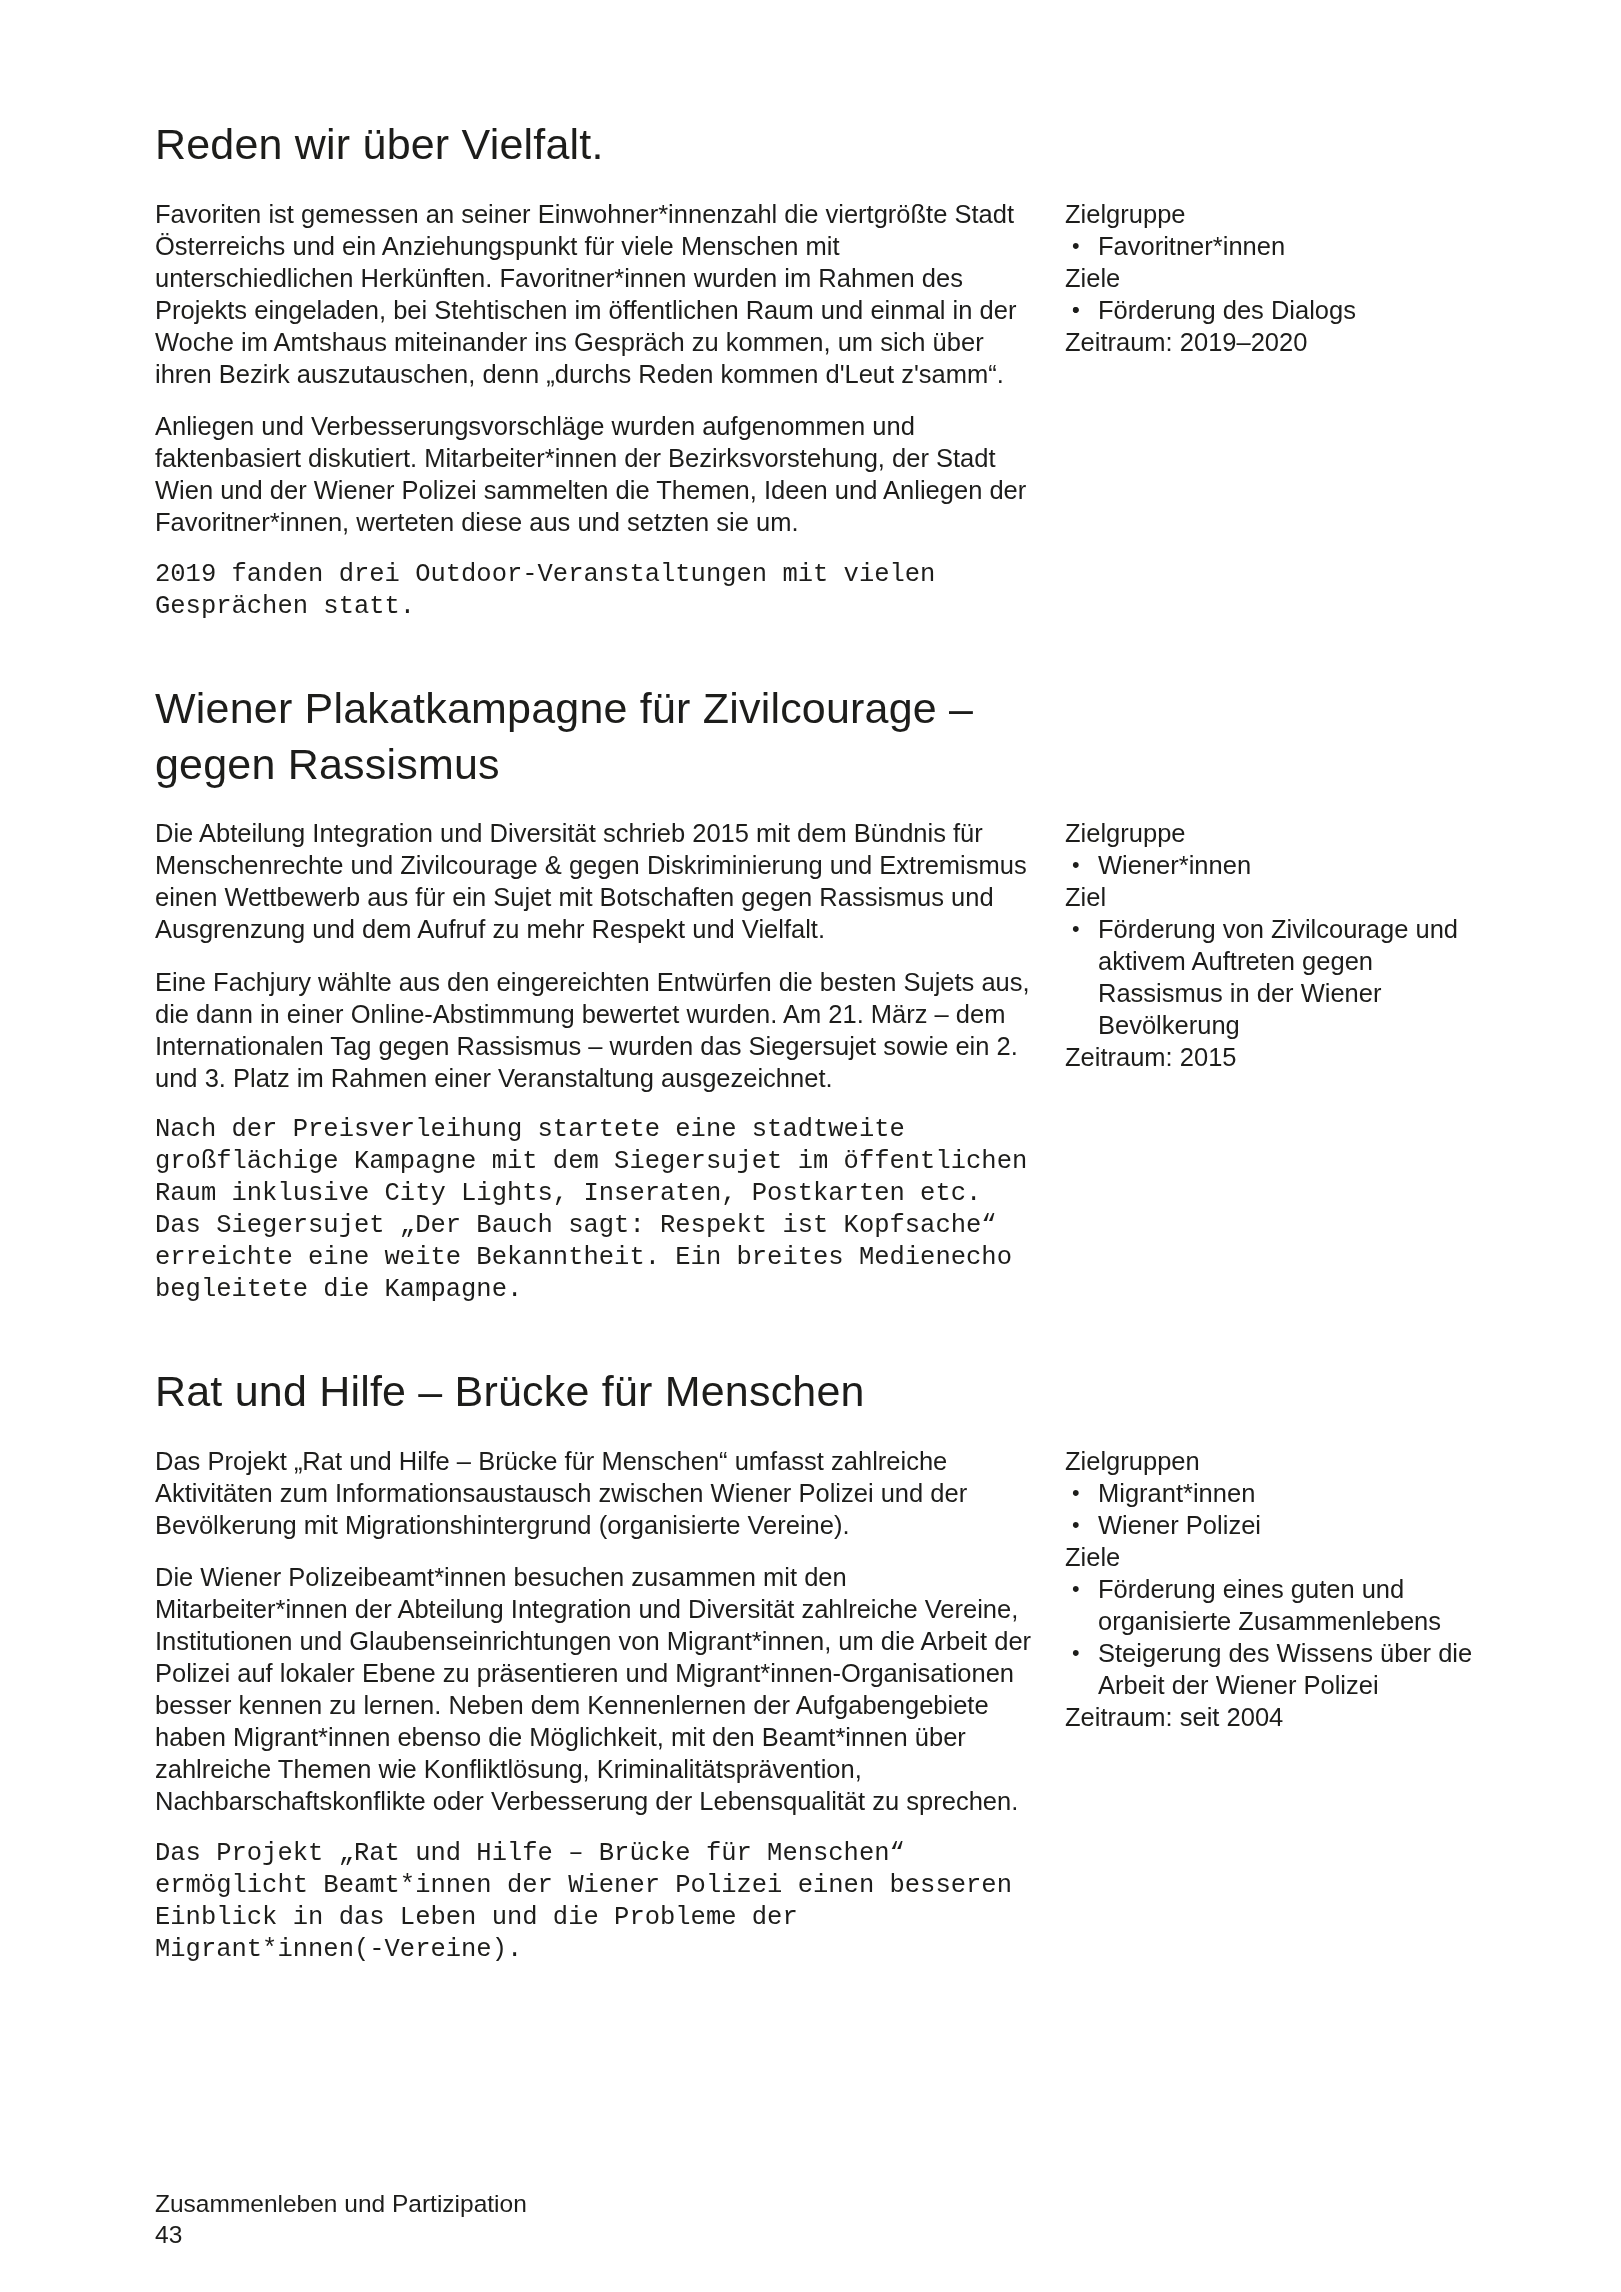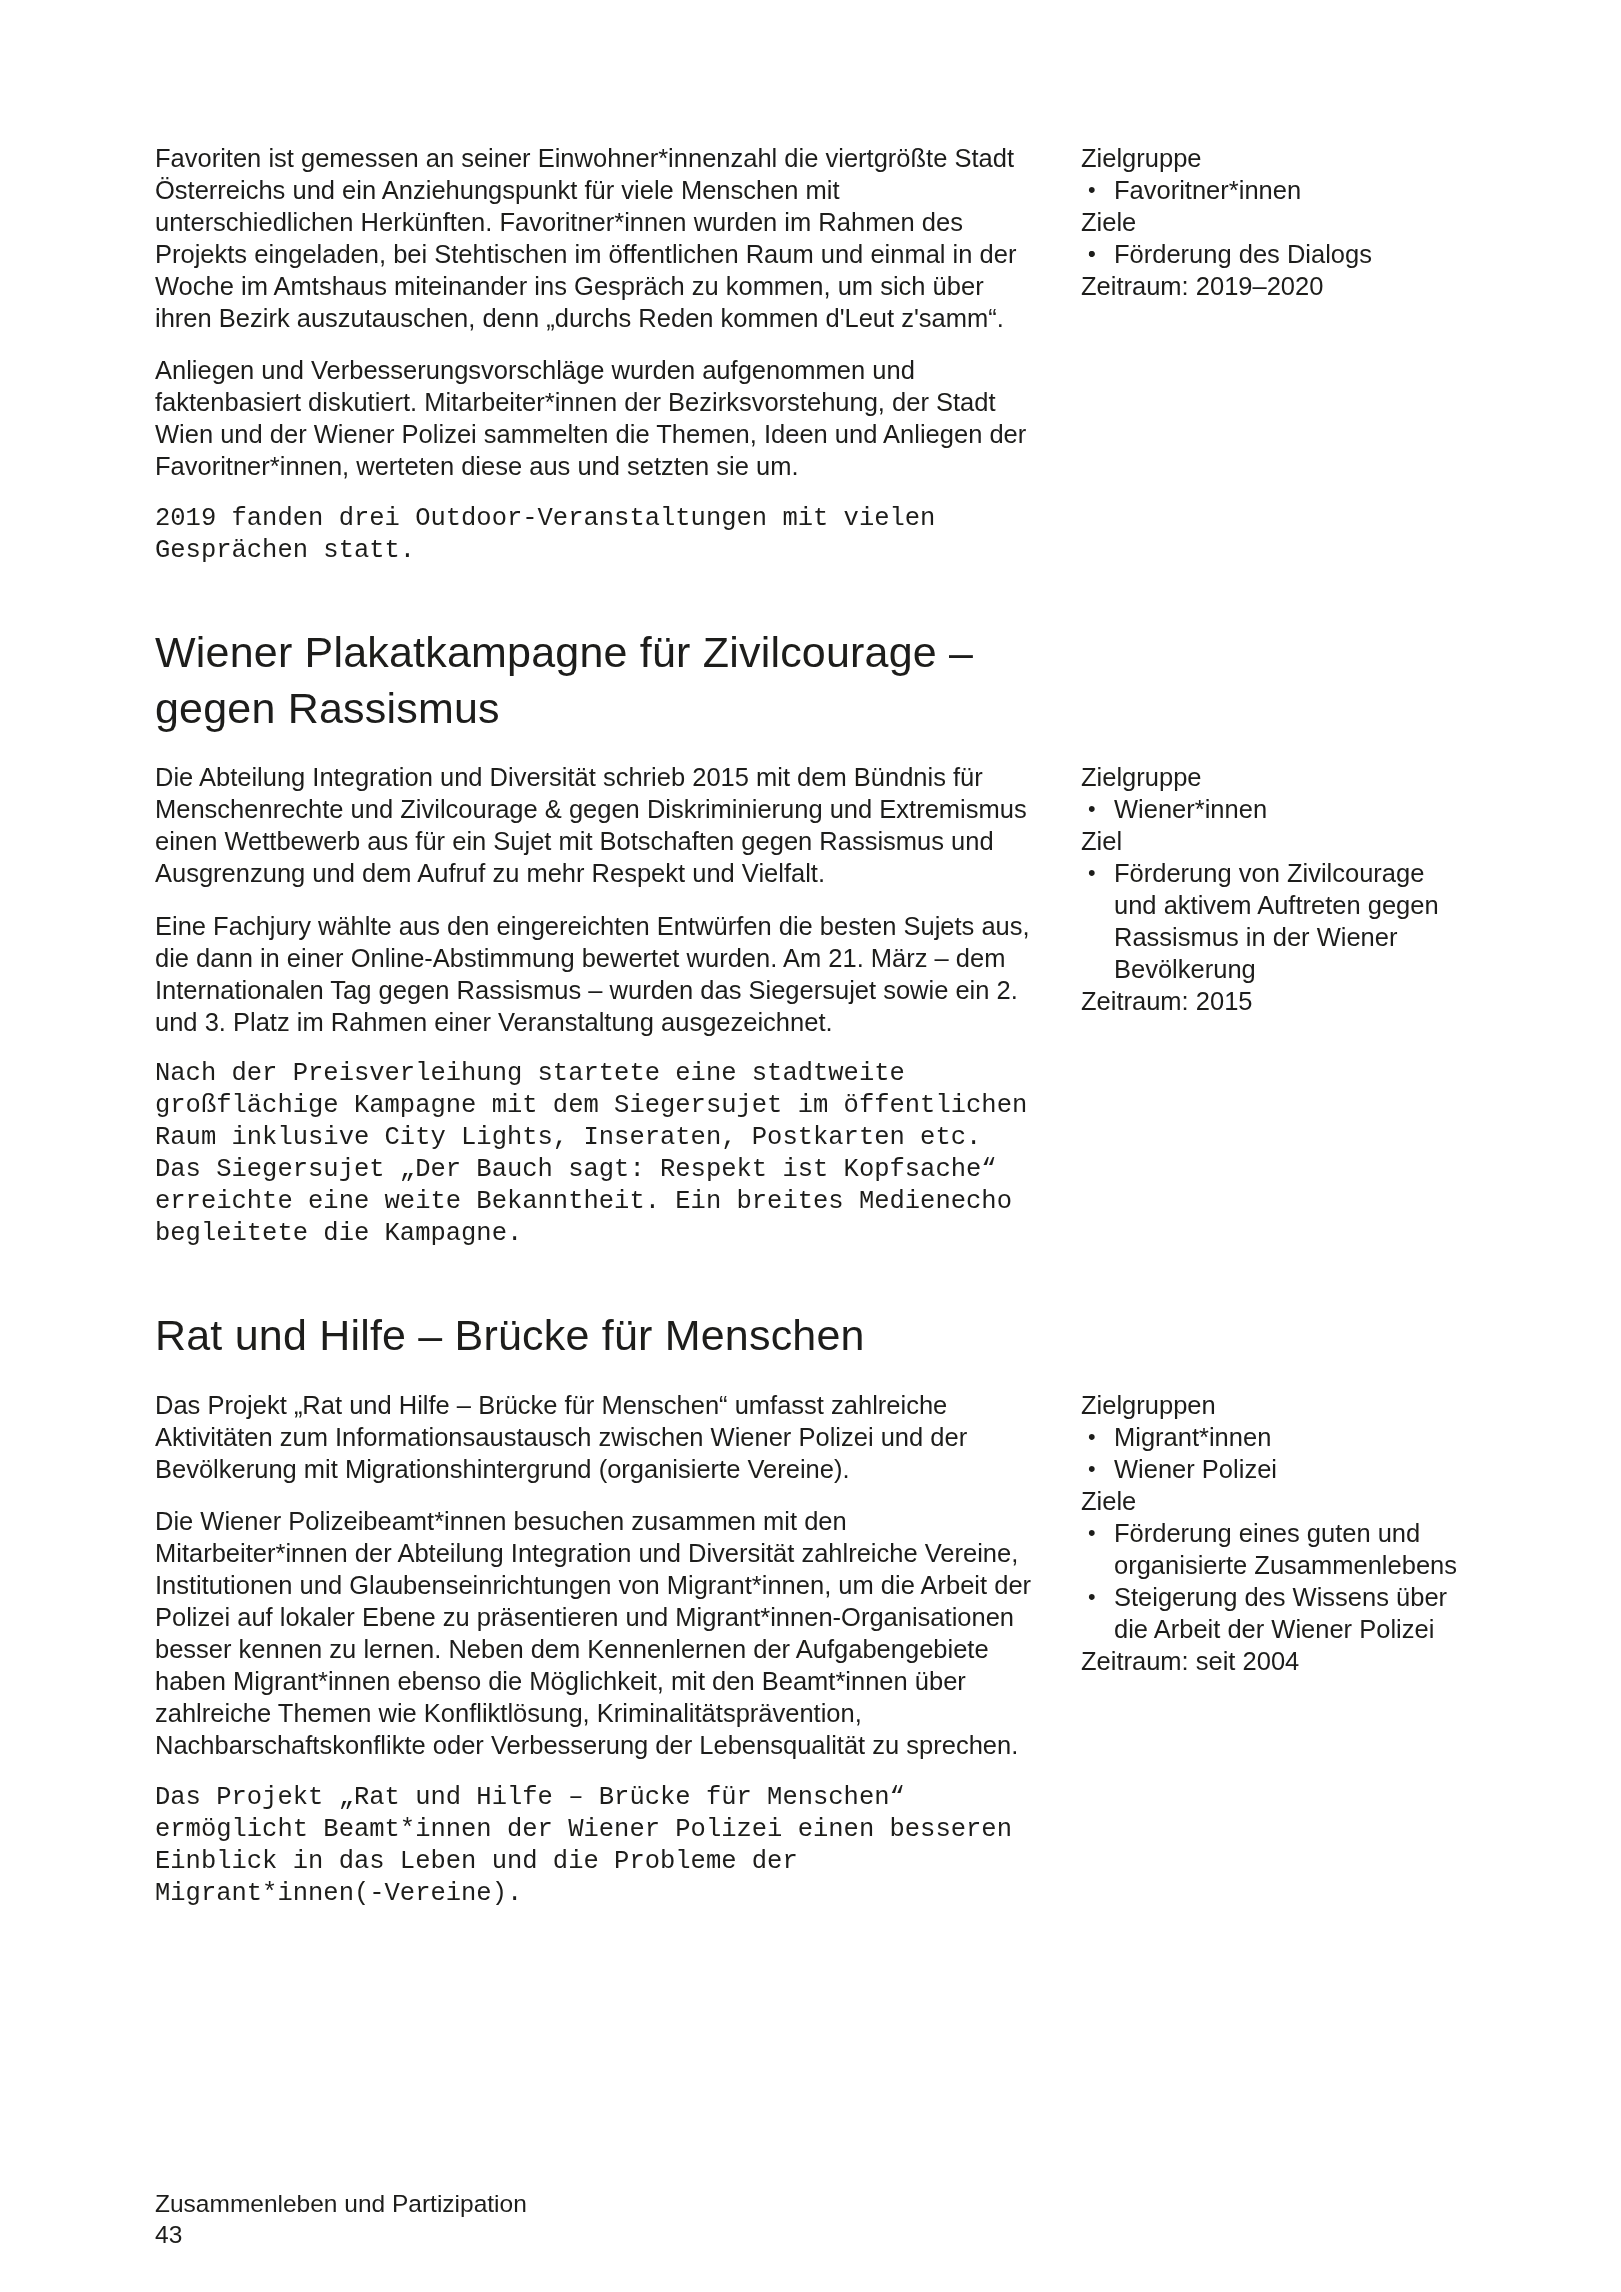--- a/index.html
+++ b/index.html
@@ -19,21 +19,21 @@
     line-height: 56px;
     font-weight: 400;
     color: #1d1d1b;
     margin-bottom: 25.5px;
     letter-spacing: 0.2px;
   }
   .section-title .title-line { display: block; }
   .columns {
     display: grid;
     grid-template-columns: 877px 1fr;
-    column-gap: 49px;
+    column-gap: 33px;
     align-items: start;
   }
   .body-col p {
     font-size: 25.5px;
     line-height: 32px;
     margin-bottom: 20.6px;
   }
   .body-col p:last-child { margin-bottom: 0; font-family: Liberation Mono, monospace; }
   .side-col {
     font-size: 25.5px;
@@ -61,20 +61,21 @@
     flex-direction: column;
   }
 </style>
 </head>
 <body>
 
 <main class="content">
 
   <section class="section">
     <h1 class="section-title">
+      <span class="title-line">Reden wir über Vielfalt.</span>
     </h1>
     <div class="columns">
       <div class="body-col">
         <p>Favoriten ist gemessen an seiner Einwohner*innenzahl die viertgrößte Stadt Österreichs und ein Anziehungspunkt für viele Menschen mit unterschiedlichen Herkünften. Favoritner*innen wurden im Rahmen des Projekts eingeladen, bei Stehtischen im öffentlichen Raum und einmal in der Woche im Amtshaus miteinander ins Gespräch zu kommen, um sich über ihren Bezirk auszutauschen, denn „durchs Reden kommen d'Leut z'samm“.</p>
         <p>Anliegen und Verbesserungsvorschläge wurden aufgenommen und faktenbasiert diskutiert. Mitarbeiter*innen der Bezirksvorstehung, der Stadt Wien und der Wiener Polizei sammelten die Themen, Ideen und Anliegen der Favoritner*innen, werteten diese aus und setzten sie um.</p>
         <p>2019 fanden drei Outdoor-Veranstaltungen mit vielen Gesprächen statt.</p>
       </div>
       <aside class="side-col">
         <div class="fact-label">Zielgruppe</div>
         <div class="fact-bullet"><span class="dot">•</span><span>Favoritner*innen</span></div>

